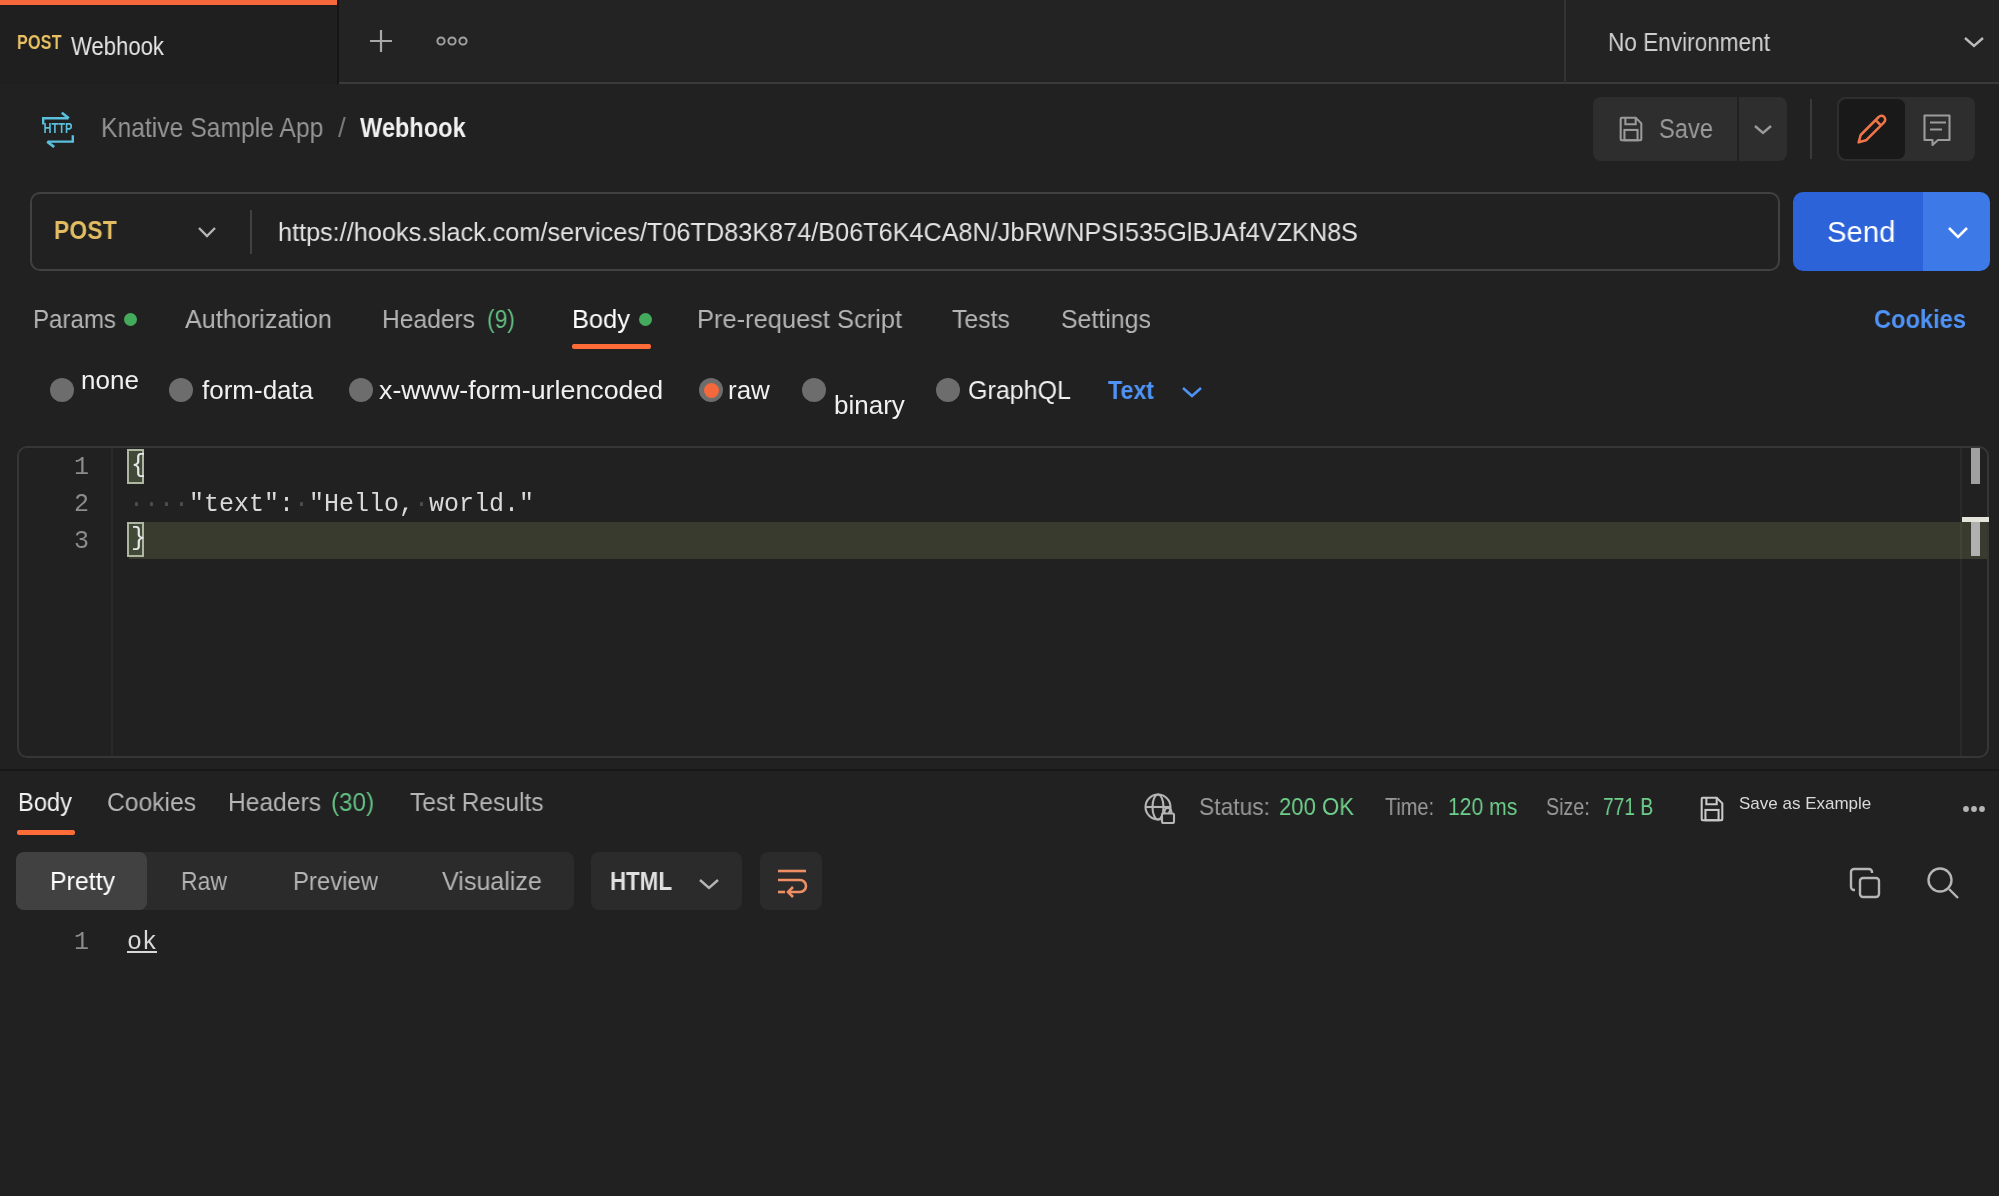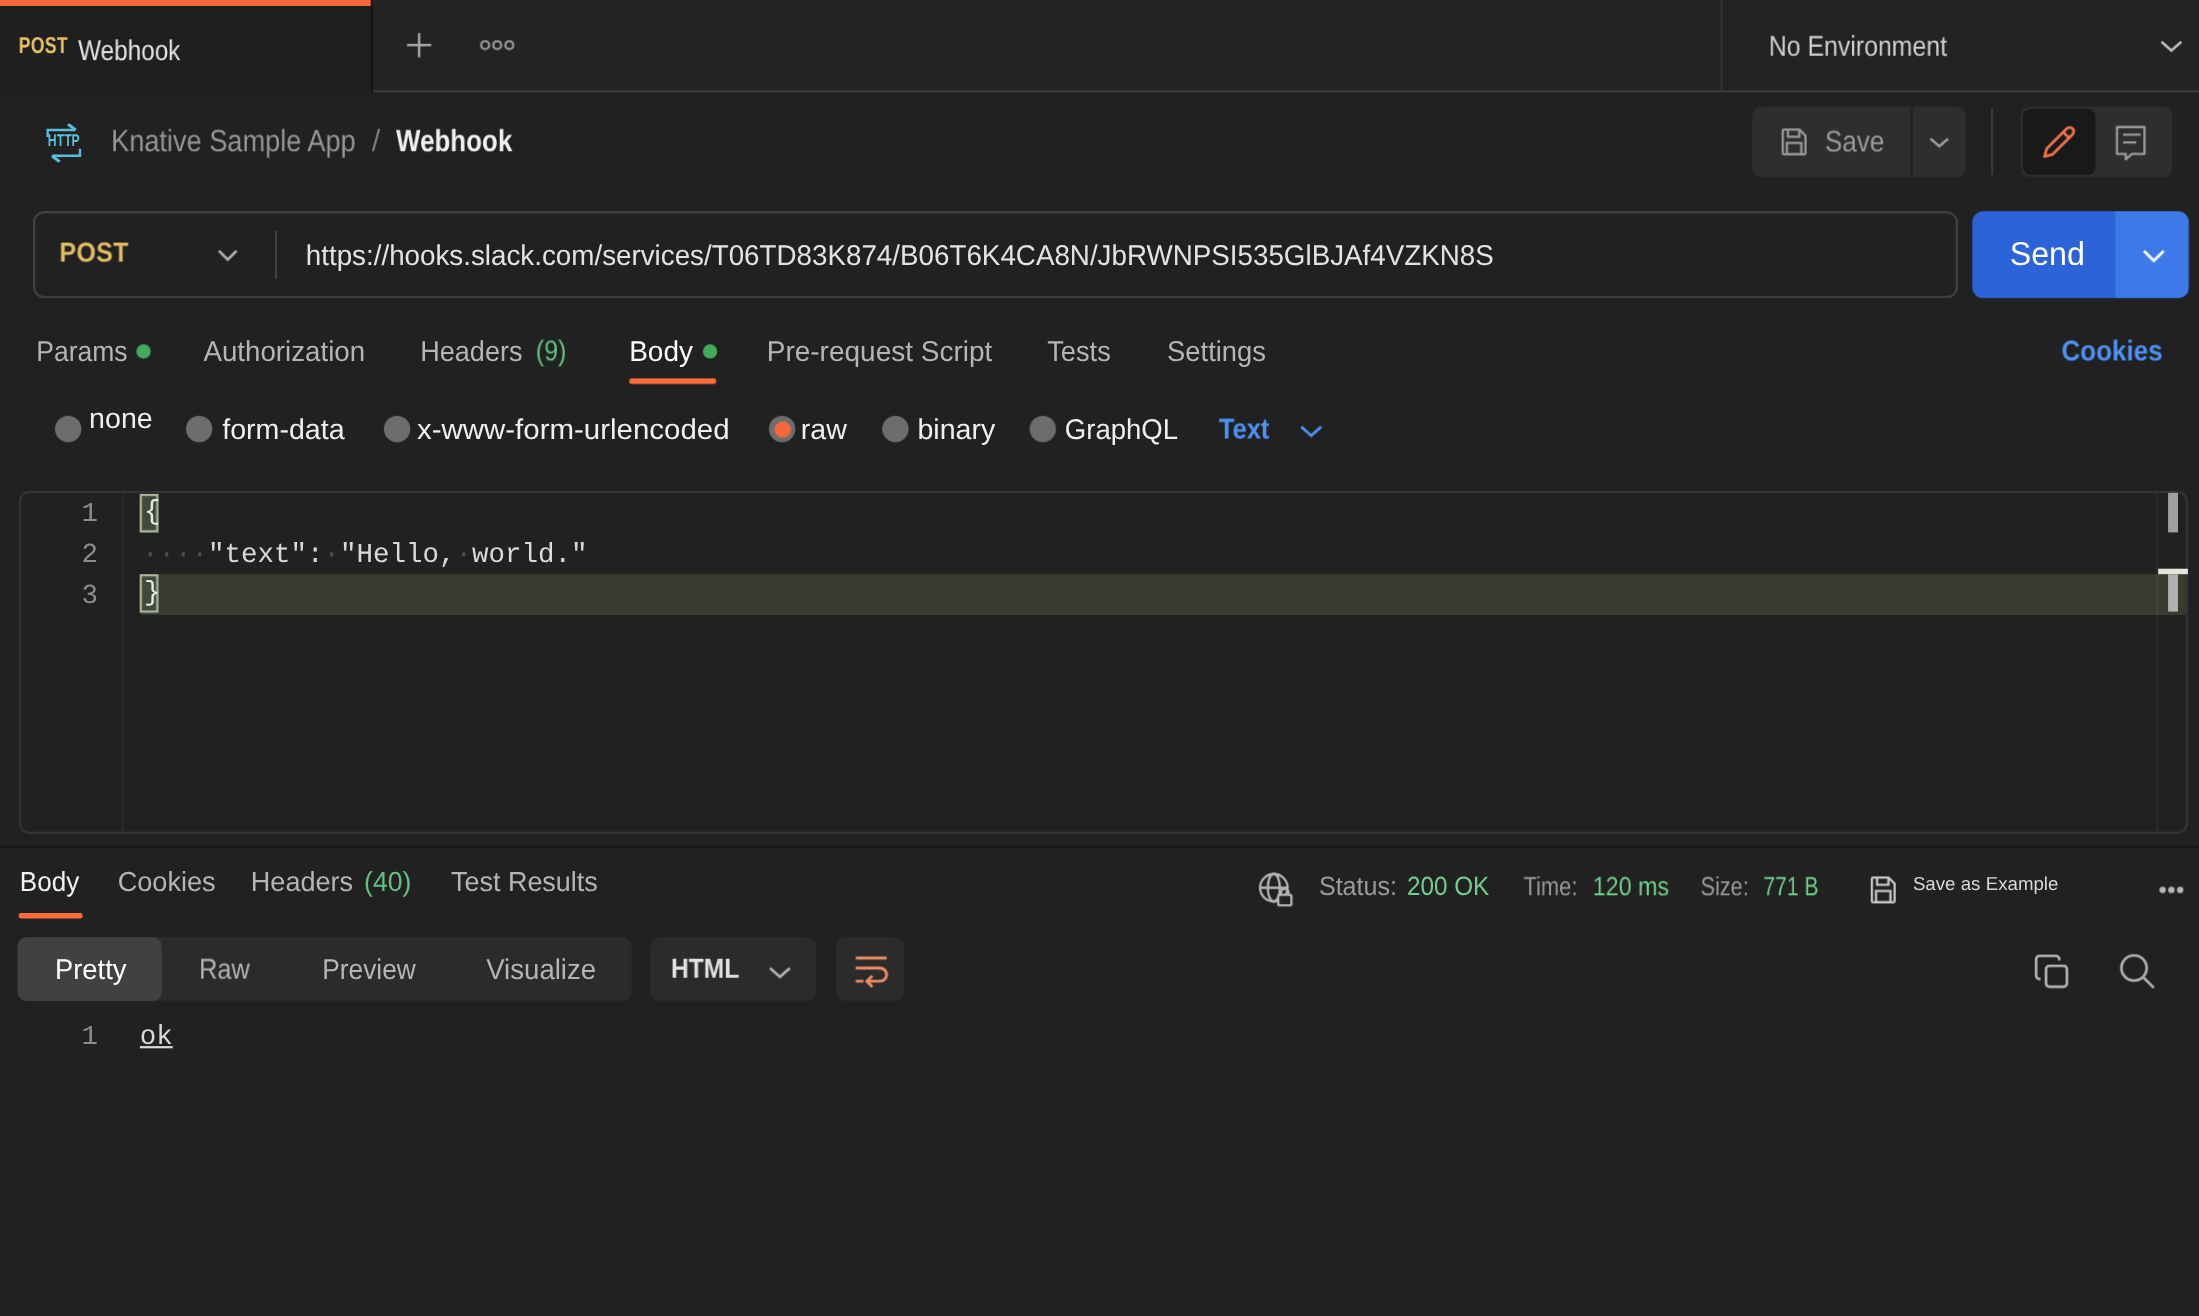--- a/index.html
+++ b/index.html
@@ -103,21 +103,21 @@
   <div class="abs" style="left:50px;top:378px;width:24px;height:24px;border-radius:50%;background:#6d6d6d;"></div>
   <div class="abs" style="left:81px;top:367px;font-size:26px;color:#f0f0f0;">none</div>
   <div class="abs" style="left:169px;top:378px;width:24px;height:24px;border-radius:50%;background:#6d6d6d;"></div>
   <div class="abs" style="left:202px;top:377px;font-size:26px;color:#f0f0f0;">form-data</div>
   <div class="abs" style="left:349px;top:378px;width:24px;height:24px;border-radius:50%;background:#6d6d6d;"></div>
   <div class="abs" style="left:379px;top:377px;font-size:26px;color:#f0f0f0;transform:scaleX(1.03);">x-www-form-urlencoded</div>
   <div class="abs" style="left:699px;top:378px;width:24px;height:24px;border-radius:50%;background:#6d6d6d;"></div>
   <div class="abs" style="left:703.5px;top:382.5px;width:15px;height:15px;border-radius:50%;background:#f4683c;"></div>
   <div class="abs" style="left:728px;top:377px;font-size:26px;color:#f0f0f0;">raw</div>
   <div class="abs" style="left:802px;top:378px;width:24px;height:24px;border-radius:50%;background:#6d6d6d;"></div>
-  <div class="abs" style="left:834px;top:377px;font-size:26px;color:#f0f0f0;">binary</div>
+  <div class="abs" style="left:834px;top:392px;font-size:26px;color:#f0f0f0;">binary</div>
   <div class="abs" style="left:936px;top:378px;width:24px;height:24px;border-radius:50%;background:#6d6d6d;"></div>
   <div class="abs" style="left:968px;top:377px;font-size:26px;color:#f0f0f0;transform:scaleX(0.963);">GraphQL</div>
   <div class="abs" style="left:1108px;top:377px;font-size:26px;font-weight:600;color:#4f93f6;transform:scaleX(0.893);">Text</div>
   <svg class="abs" style="left:1178px;top:384px;" width="28" height="17" viewBox="0 0 28 17" fill="none" stroke="#4f93f6" stroke-width="2.6">
       <path d="M5 4l9 8 9-8"></path>
     </svg>
 
   <div class="abs" style="left:17px;top:446px;width:1972px;height:312px;border:2px solid #363636;border-radius:10px;"></div>
   <div class="abs" style="left:111px;top:448px;width:2px;height:308px;background:rgba(255,255,255,0.04);"></div>
 
@@ -137,21 +137,21 @@
   <div class="abs" style="left:1960px;top:448px;width:2px;height:308px;background:rgba(255,255,255,0.045);"></div>
   <div class="abs" style="left:1971px;top:448px;width:9px;height:36px;background:#a0a0a0;"></div>
   <div class="abs" style="left:1962px;top:517px;width:27px;height:5px;background:#e4e4da;"></div>
   <div class="abs" style="left:1971px;top:522px;width:9px;height:34px;background:#b0b0b0;"></div>
 
   <div class="abs" style="left:0;top:769px;width:1999px;height:2px;background:#181818;"></div>
   <div class="abs" style="left:18px;top:790px;font-size:25px;color:#f2f2f2;transform:scaleX(0.947);">Body</div>
   <div class="abs" style="left:17px;top:830px;width:58px;height:5px;background:#ff6c37;border-radius:2px;"></div>
   <div class="abs" style="left:107px;top:790px;font-size:25px;color:#b5b5b5;transform:scaleX(0.986);">Cookies</div>
   <div class="abs" style="left:228px;top:790px;font-size:25px;color:#b5b5b5;transform:scaleX(0.984);">Headers</div>
-  <div class="abs" style="left:331px;top:790px;font-size:25px;color:#63c083;transform:scaleX(0.968);">(40)</div>
+  <div class="abs" style="left:331px;top:790px;font-size:25px;color:#63c083;transform:scaleX(0.968);">(30)</div>
   <div class="abs" style="left:410px;top:790px;font-size:25px;color:#b5b5b5;transform:scaleX(0.98);">Test Results</div>
 
   <svg class="abs" style="left:1142px;top:792px;" width="36" height="36" viewBox="0 0 36 36" fill="none" stroke="#b5b5b5" stroke-width="2.1">
     <circle cx="16" cy="15" r="12.5"></circle>
     <ellipse cx="16" cy="15" rx="5.5" ry="12.5"></ellipse>
     <path d="M3.5 15h25"></path>
     <rect x="20" y="21.5" width="12" height="9.5" rx="1.5" fill="#212121" stroke="#b5b5b5"></rect>
     <path d="M22.5 21.5v-2.2a3.4 3.4 0 0 1 6.8 0v2.2"></path>
   </svg>
   <div class="abs" style="left:1199px;top:795px;font-size:24px;color:#9a9a9a;transform:scaleX(0.95);">Status:</div>

